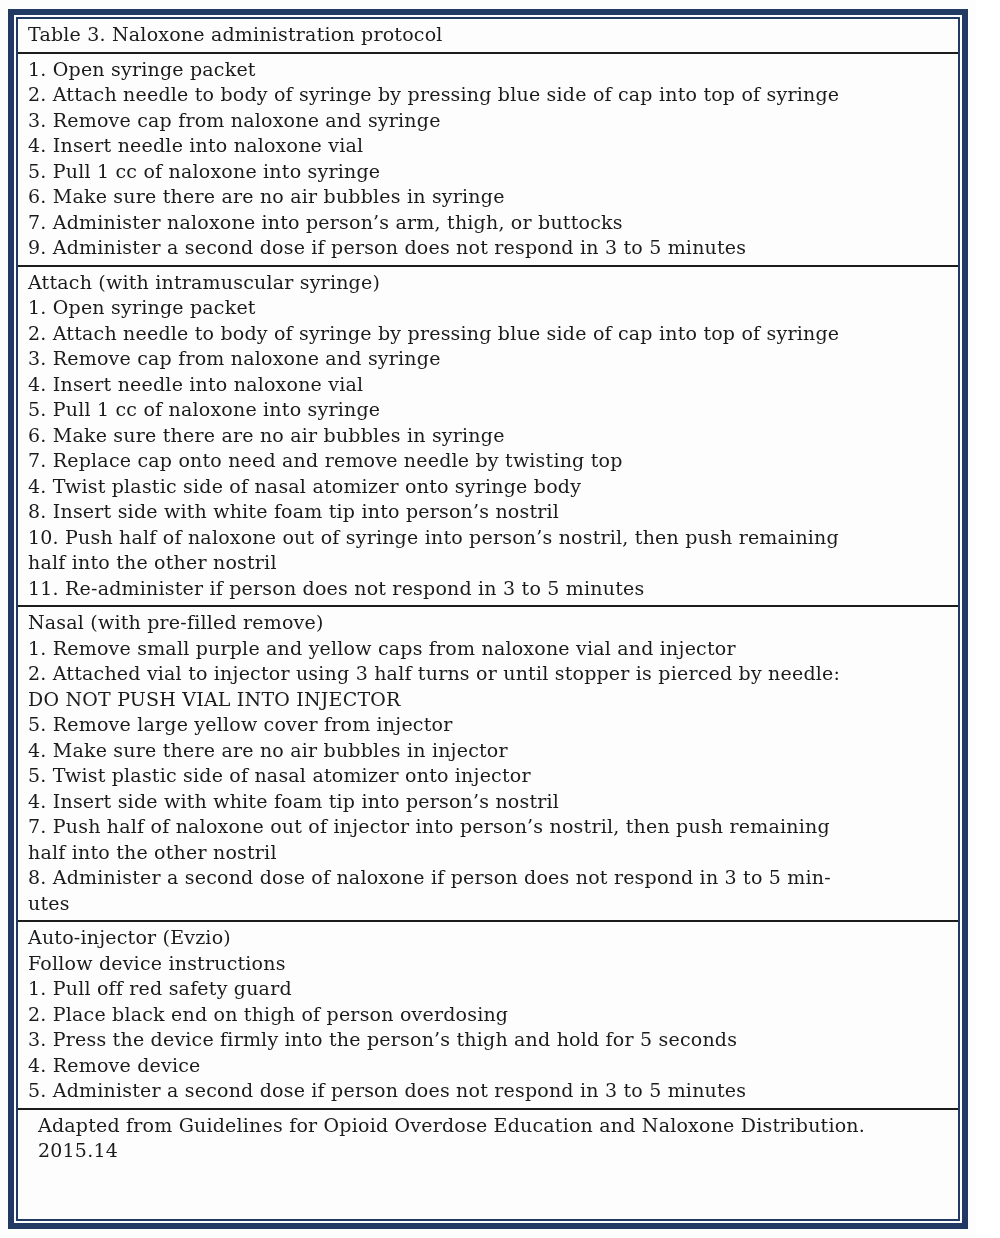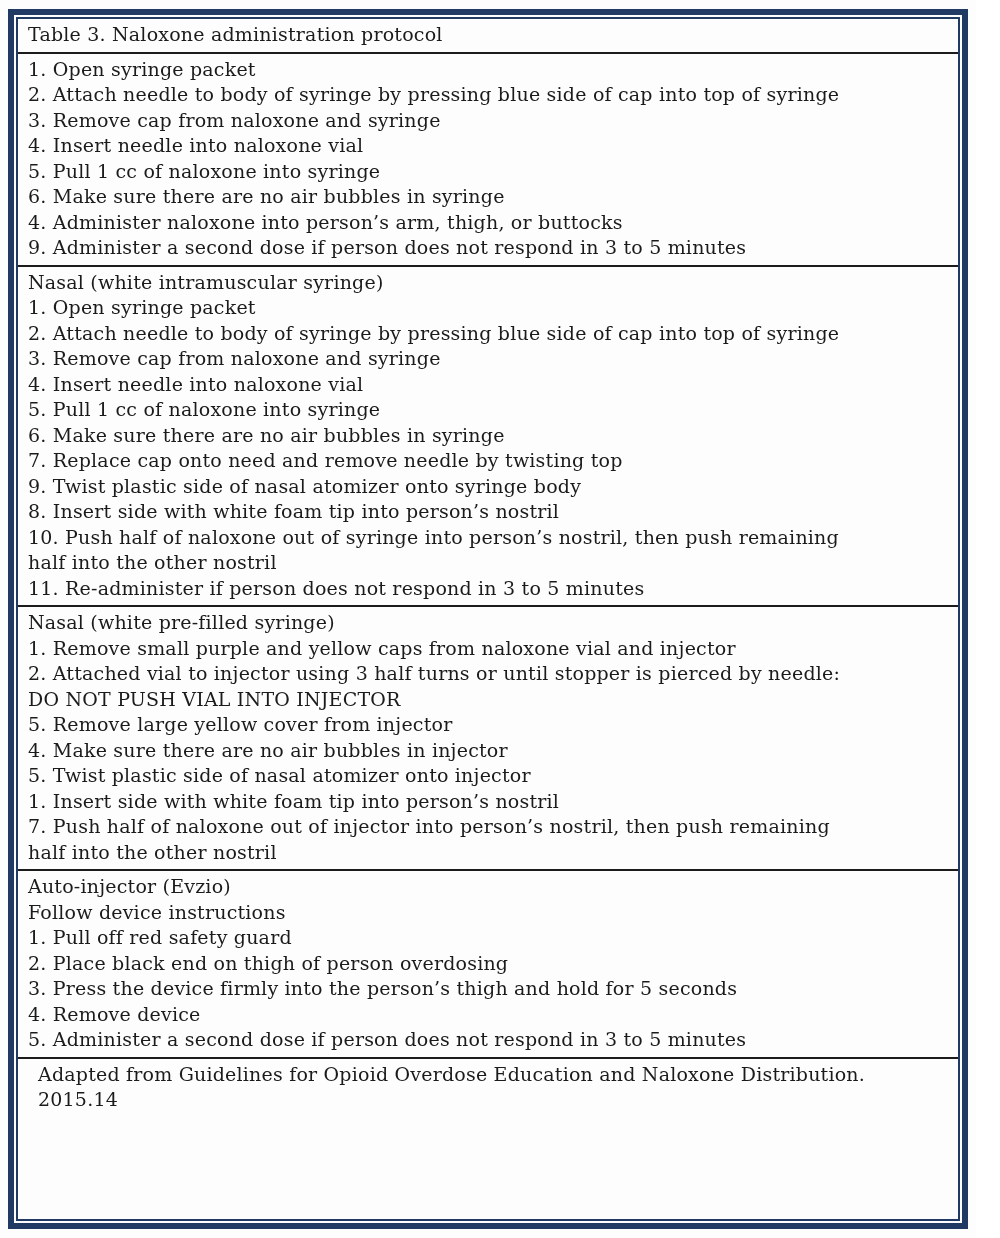--- a/index.html
+++ b/index.html
@@ -60,55 +60,57 @@
       <div class="row title-row">Table 3. Naloxone administration protocol</div>
 
       <section class="row">
         <div class="steps">
             <div class="step-line">1. Open syringe packet</div>
             <div class="step-line">2. Attach needle to body of syringe by pressing blue side of cap into top of syringe</div>
             <div class="step-line">3. Remove cap from naloxone and syringe</div>
             <div class="step-line">4. Insert needle into naloxone vial</div>
             <div class="step-line">5. Pull 1 cc of naloxone into syringe</div>
             <div class="step-line">6. Make sure there are no air bubbles in syringe</div>
-            <div class="step-line">4. Administer naloxone into person’s arm, thigh, or buttocks</div>
+            <div class="step-line">7. Administer naloxone into person’s arm, thigh, or buttocks</div>
             <div class="step-line">9. Administer a second dose if person does not respond in 3 to 5 minutes</div>
           </div>
       </section>
 
       <section class="row">
-        <div class="section-heading">Nasal (white intramuscular syringe)</div>
+        <div class="section-heading">Attach (with intramuscular syringe)</div>
         <div class="steps">
             <div class="step-line">1. Open syringe packet</div>
             <div class="step-line">2. Attach needle to body of syringe by pressing blue side of cap into top of syringe</div>
             <div class="step-line">3. Remove cap from naloxone and syringe</div>
             <div class="step-line">4. Insert needle into naloxone vial</div>
             <div class="step-line">5. Pull 1 cc of naloxone into syringe</div>
             <div class="step-line">6. Make sure there are no air bubbles in syringe</div>
             <div class="step-line">7. Replace cap onto need and remove needle by twisting top</div>
-            <div class="step-line">9. Twist plastic side of nasal atomizer onto syringe body</div>
+            <div class="step-line">4. Twist plastic side of nasal atomizer onto syringe body</div>
             <div class="step-line">8. Insert side with white foam tip into person’s nostril</div>
             <div class="step-line">10. Push half of naloxone out of syringe into person’s nostril, then push remaining
 half into the other nostril</div>
             <div class="step-line">11. Re-administer if person does not respond in 3 to 5 minutes</div>
           </div>
       </section>
 
       <section class="row">
-        <div class="section-heading">Nasal (white pre-filled syringe)</div>
+        <div class="section-heading">Nasal (with pre-filled remove)</div>
         <div class="steps">
             <div class="step-line">1. Remove small purple and yellow caps from naloxone vial and injector</div>
             <div class="step-line">2. Attached vial to injector using 3 half turns or until stopper is pierced by needle:
 DO NOT PUSH VIAL INTO INJECTOR</div>
             <div class="step-line">5. Remove large yellow cover from injector</div>
             <div class="step-line">4. Make sure there are no air bubbles in injector</div>
             <div class="step-line">5. Twist plastic side of nasal atomizer onto injector</div>
-            <div class="step-line">1. Insert side with white foam tip into person’s nostril</div>
+            <div class="step-line">4. Insert side with white foam tip into person’s nostril</div>
             <div class="step-line">7. Push half of naloxone out of injector into person’s nostril, then push remaining
 half into the other nostril</div>
+            <div class="step-line">8. Administer a second dose of naloxone if person does not respond in 3 to 5 min-
+utes</div>
           </div>
       </section>
 
       <section class="row">
         <div class="section-heading">Auto-injector (Evzio)</div>
         <div class="steps">
             <div class="step-line">Follow device instructions</div>
             <div class="step-line">1. Pull off red safety guard</div>
             <div class="step-line">2. Place black end on thigh of person overdosing</div>
             <div class="step-line">3. Press the device firmly into the person’s thigh and hold for 5 seconds</div>

